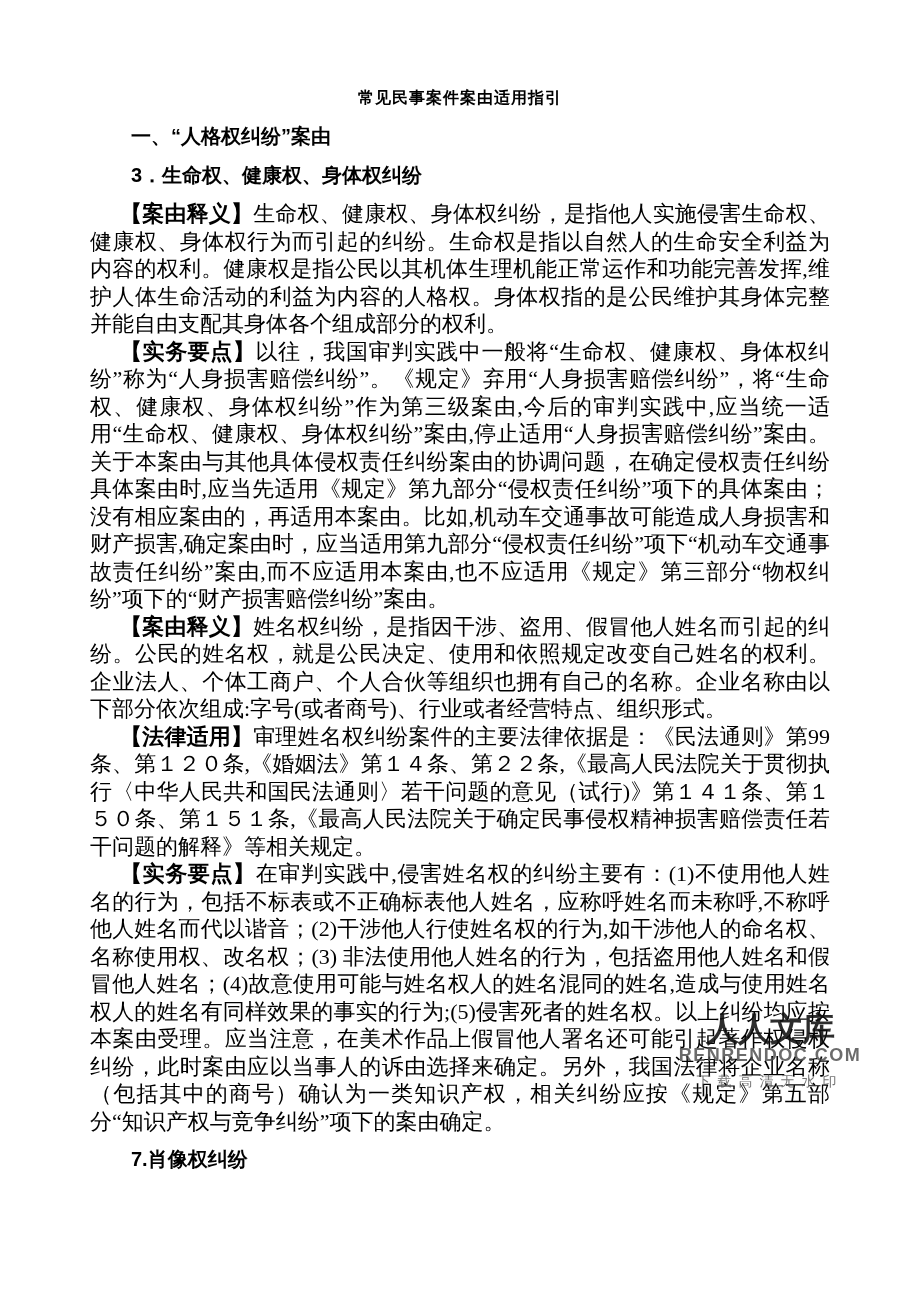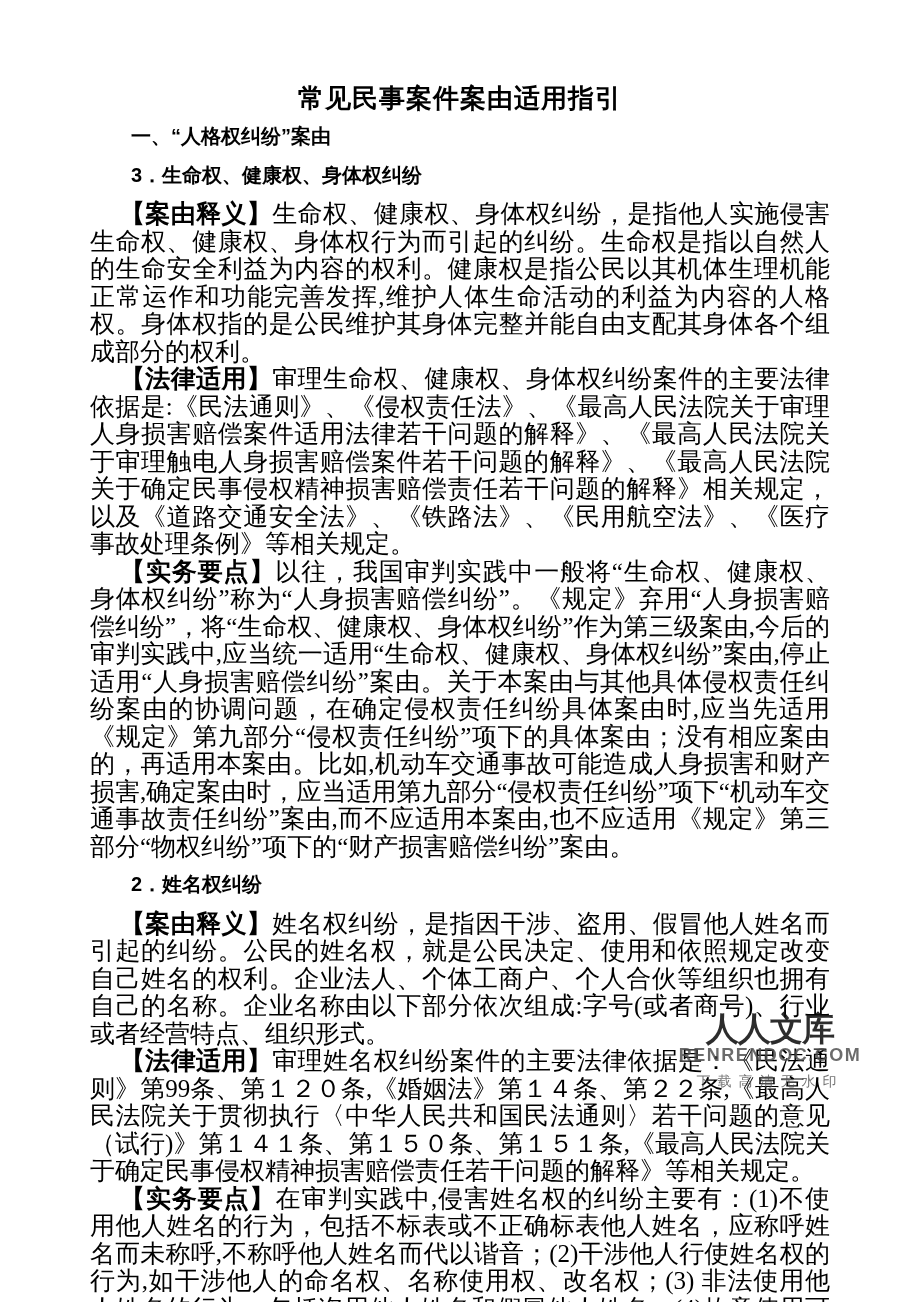--- a/index.html
+++ b/index.html
@@ -20,36 +20,36 @@
     height: 1302px;
     box-sizing: border-box;
     padding: 84px 90px 0 90px;
     background: #ffffff;
   }
   .doc-title {
     margin: 0;
     text-align: center;
     font-family: "Liberation Sans", "DejaVu Sans", sans-serif;
     font-weight: bold;
-    font-size: 26px;
+    font-size: 16px;
     line-height: 28px;
     letter-spacing: 1px;
   }
   .h-level1, .h-level2 {
     margin: 11px;
     font-family: "Liberation Sans", "DejaVu Sans", sans-serif;
     font-weight: bold;
     font-size: 20px;
     line-height: 27.5px;
     text-indent: 30px;
   }
   .para {
     margin: 0;
     font-family: "Liberation Serif", "DejaVu Serif", serif;
-    font-size: 25px;
+    font-size: 22px;
     line-height: 27.5px;
     text-align: justify;
     text-indent: 30px;
     word-break: break-all;
   }
   .para .label {
     font-family: "Liberation Sans", "DejaVu Sans", sans-serif;
     font-weight: bold;
   }
   .watermark {
@@ -94,25 +94,23 @@
 <div class="doc">
 
   <h1 class="doc-title">常见民事案件案由适用指引</h1>
 
   <h2 class="h-level1">一、“人格权纠纷”案由</h2>
 
   <h3 class="h-level2">3．生命权、健康权、身体权纠纷</h3>
 
   <p class="para"><span class="label">【案由释义】</span><span>生命权、健康权、身体权纠纷，是指他人实施侵害生命权、健康权、身体权行为而引起的纠纷。生命权是指以自然人的生命安全利益为内容的权利。健康权是指公民以其机体生理机能正常运作和功能完善发挥,维护人体生命活动的利益为内容的人格权。身体权指的是公民维护其身体完整并能自由支配其身体各个组成部分的权利。</span></p>
 
-  <p class="para"><span class="label">【法律适用】</span><span>审理生命权、健康权、身体权纠纷案件的主要法律依据是:《民法通则》、《侵权责任法》、《最高人民法院关于审理人身损害赔偿案件适用法律若干问题的解释》、《最高人民法院关于审理触电人身损害赔偿案件若干问题的解释》、《最高人民法院关于确定民事侵权精神损害赔偿责任若干问题的解释》相关规定，以及《道路交通安全法》、《铁路法》、《民用航空法》、《医疗事故处理条例》等相关规定。</span></p>
 
   <p class="para"><span class="label">【实务要点】</span><span>以往，我国审判实践中一般将“生命权、健康权、身体权纠纷”称为“人身损害赔偿纠纷”。《规定》弃用“人身损害赔偿纠纷”，将“生命权、健康权、身体权纠纷”作为第三级案由,今后的审判实践中,应当统一适用“生命权、健康权、身体权纠纷”案由,停止适用“人身损害赔偿纠纷”案由。关于本案由与其他具体侵权责任纠纷案由的协调问题，在确定侵权责任纠纷具体案由时,应当先适用《规定》第九部分“侵权责任纠纷”项下的具体案由；没有相应案由的，再适用本案由。比如,机动车交通事故可能造成人身损害和财产损害,确定案由时，应当适用第九部分“侵权责任纠纷”项下“机动车交通事故责任纠纷”案由,而不应适用本案由,也不应适用《规定》第三部分“物权纠纷”项下的“财产损害赔偿纠纷”案由。</span></p>
 
-  <h3 class="h-level2">2．姓名权纠纷</h3>
 
   <p class="para"><span class="label">【案由释义】</span><span>姓名权纠纷，是指因干涉、盗用、假冒他人姓名而引起的纠纷。公民的姓名权，就是公民决定、使用和依照规定改变自己姓名的权利。企业法人、个体工商户、个人合伙等组织也拥有自己的名称。企业名称由以下部分依次组成:字号(或者商号)、行业或者经营特点、组织形式。</span></p>
 
   <p class="para"><span class="label">【法律适用】</span><span>审理姓名权纠纷案件的主要法律依据是：《民法通则》第99条、第１２０条,《婚姻法》第１４条、第２２条,《最高人民法院关于贯彻执行〈中华人民共和国民法通则〉若干问题的意见（试行)》第１４１条、第１５０条、第１５１条,《最高人民法院关于确定民事侵权精神损害赔偿责任若干问题的解释》等相关规定。</span></p>
 
   <p class="para"><span class="label">【实务要点】</span><span>在审判实践中,侵害姓名权的纠纷主要有：(1)不使用他人姓名的行为，包括不标表或不正确标表他人姓名，应称呼姓名而未称呼,不称呼他人姓名而代以谐音；(2)干涉他人行使姓名权的行为,如干涉他人的命名权、名称使用权、改名权；(3) 非法使用他人姓名的行为，包括盗用他人姓名和假冒他人姓名；(4)故意使用可能与姓名权人的姓名混同的姓名,造成与使用姓名权人的姓名有同样效果的事实的行为;(5)侵害死者的姓名权。以上纠纷均应按本案由受理。应当注意，在美术作品上假冒他人署名还可能引起著作权侵权纠纷，此时案由应以当事人的诉由选择来确定。另外，我国法律将企业名称（包括其中的商号）确认为一类知识产权，相关纠纷应按《规定》第五部分“知识产权与竞争纠纷”项下的案由确定。</span></p>
 
   <h3 class="h-level2">7.肖像权纠纷</h3>
 
   <div class="watermark">

